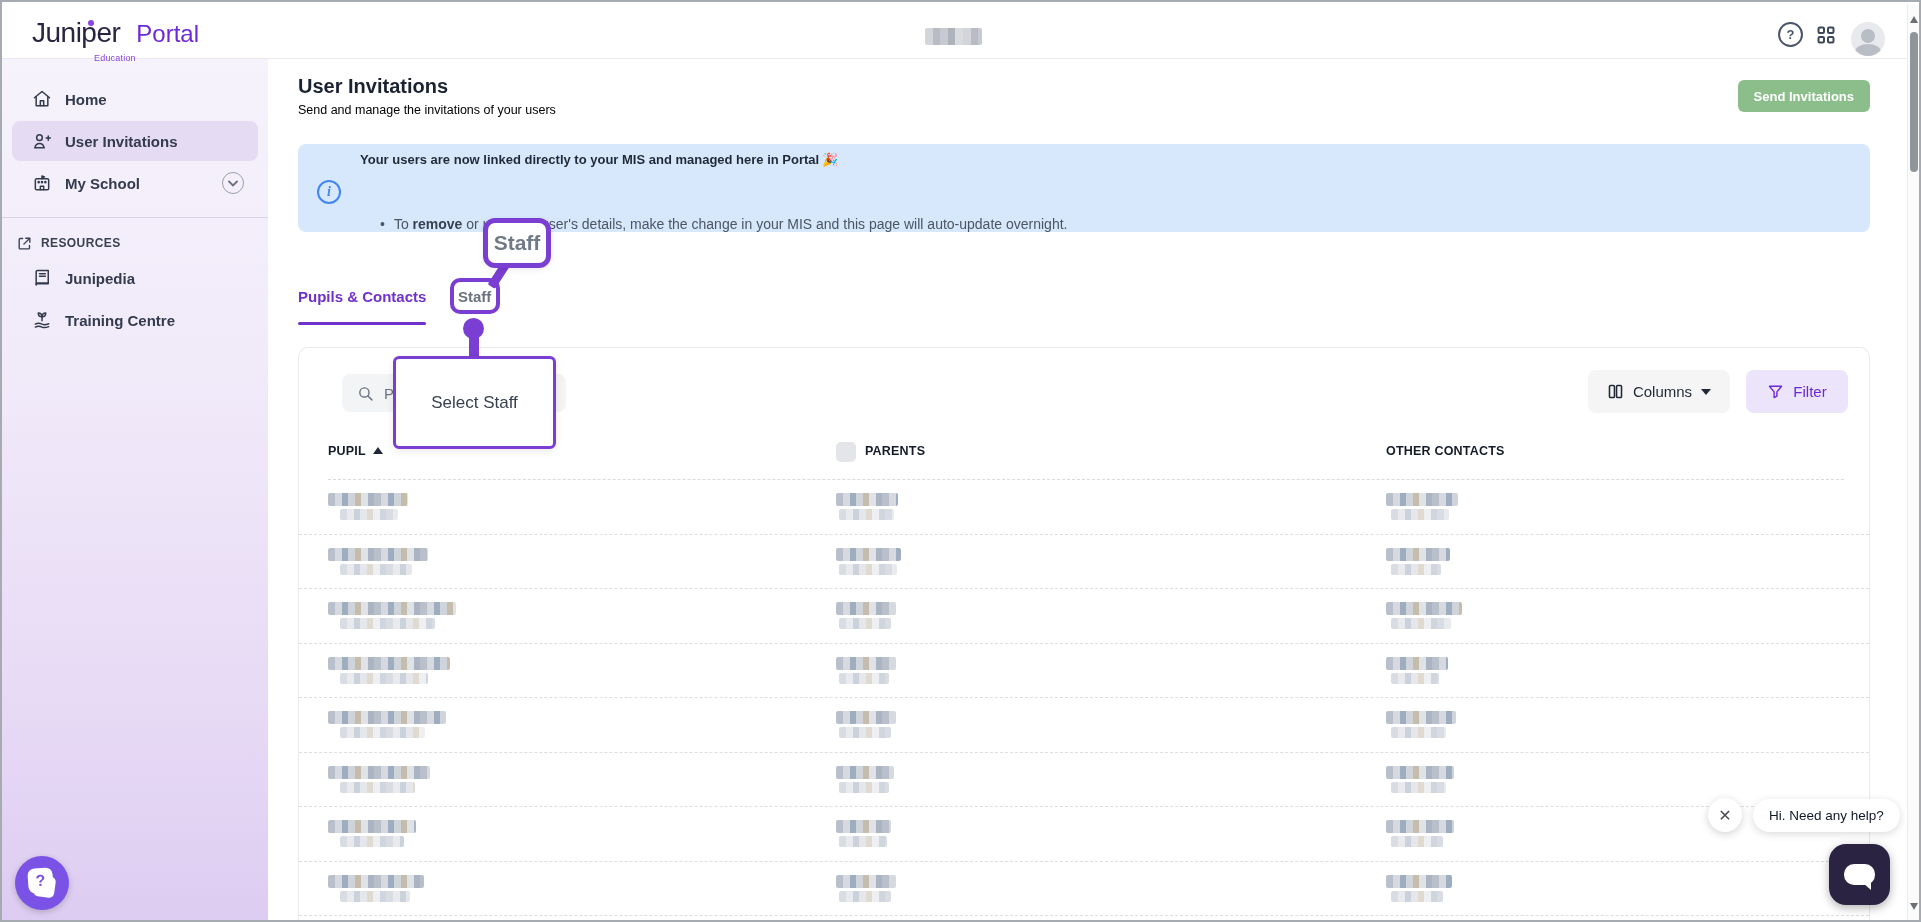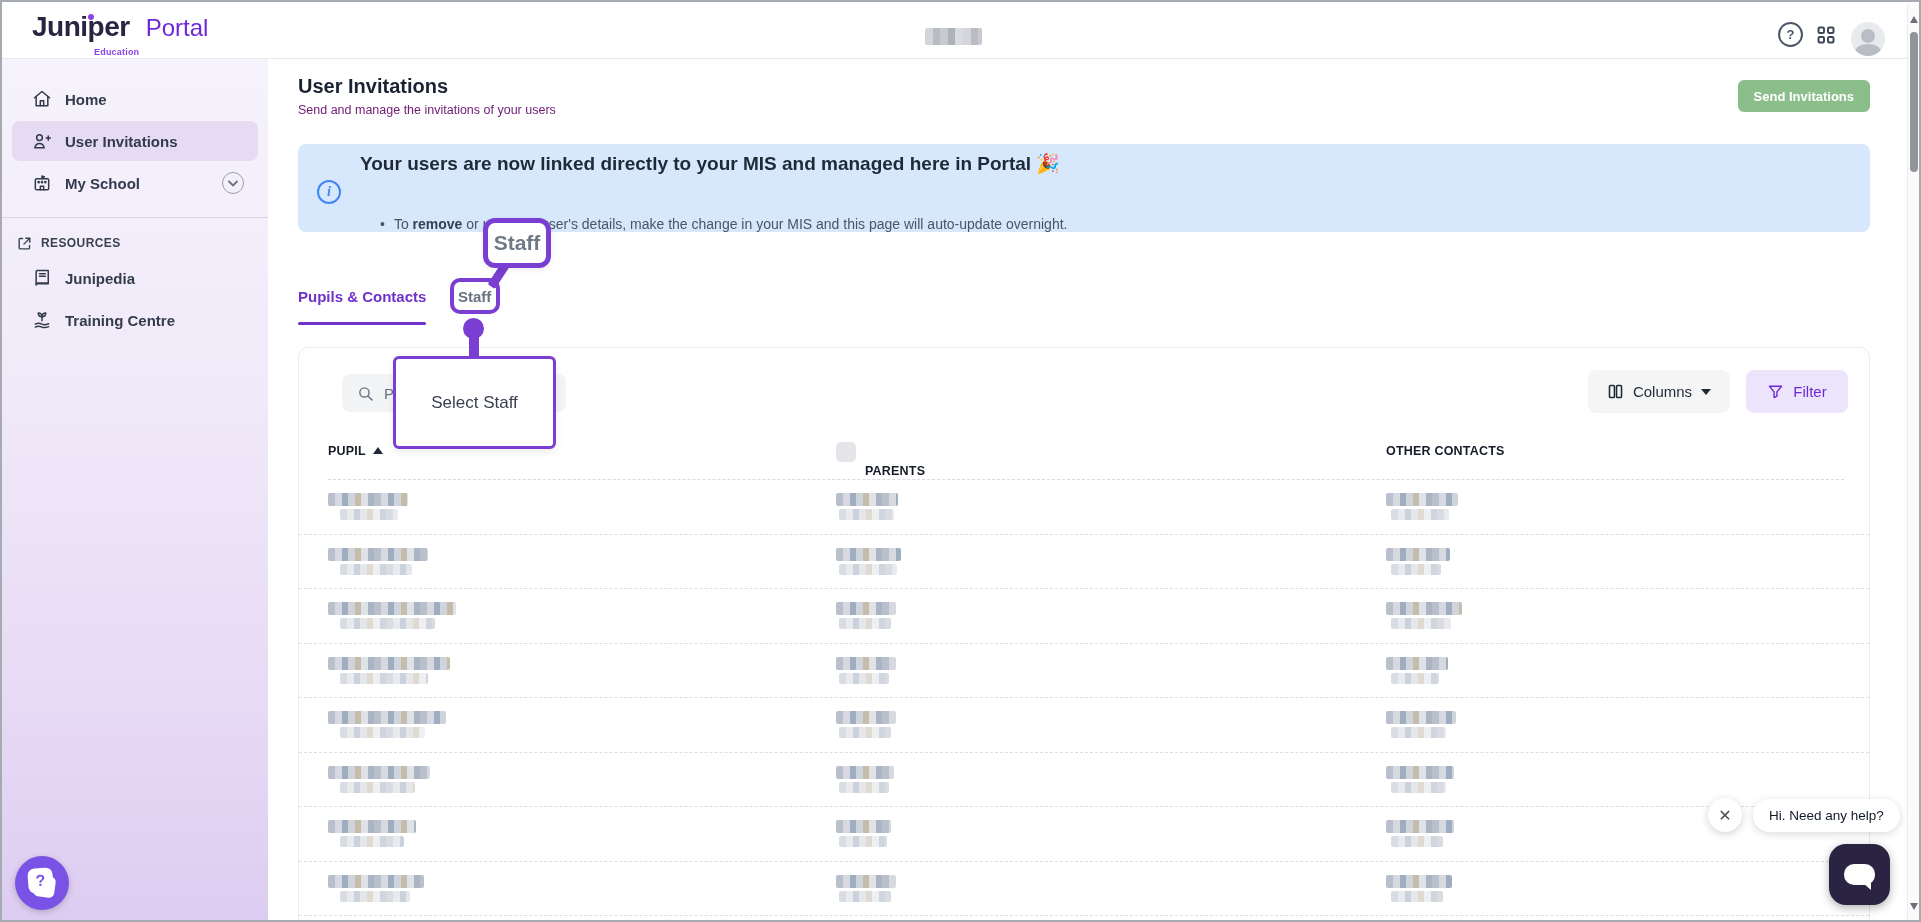--- a/index.html
+++ b/index.html
@@ -5,21 +5,21 @@
   * { margin:0; padding:0; box-sizing:border-box; }
   body { font-family:"Liberation Sans", sans-serif; background:#fff; }
   .viewport { position:relative; width:1921px; height:922px; background:#fff;
     border:2px solid #a6aab1; overflow:hidden; }
   .abs { position:absolute; }
 
   
   .topbar { position:absolute; left:0; top:0; width:100%; height:57px; background:#fff;
     border-bottom:1px solid #e9e9ed; z-index:20; }
   .logo { position:absolute; left:30px; top:9px; display:flex; align-items:flex-end; }
-  .logo-juniper { position:relative; font-size:28px; font-weight:700; color:#2a2342; letter-spacing:-0.5px; }
+  .logo-juniper { position:relative; font-size:28px; font-weight:400; color:#2a2342; letter-spacing:-0.5px;margin-top:6px; }
   .logo-idot { position:absolute; left:56px; top:3px; width:6px; height:6px; border-radius:50%; background:#8b45e6; }
   .logo-edu { position:absolute; left:62px; top:36px; font-size:9px; color:#8b45e6; letter-spacing:.2px; }
   .logo-portal { margin-left:16px; font-size:24px; font-weight:500; color:#6d28d9; padding-bottom:1px; }
   .pix { background:repeating-linear-gradient(90deg,#b9c0cc 0 7px,#d6d9df 7px 14px,#9fadc0 14px 20px,#cfd3da 20px 27px,#c6bcab 27px 33px,#dfe2e7 33px 40px,#aab4c2 40px 46px); border-radius:2px; }
   .pix-gray { background:repeating-linear-gradient(90deg,#d3d5da 0 8px,#b9bcc4 8px 15px,#c8cad1 15px 23px,#aeb2bb 23px 30px,#d9dbdf 30px 38px); border-radius:2px; }
   .tb-blob { left:923px; top:26px; width:57px; height:17px; }
   .help-circ { left:1776px; top:20px; width:25px; height:25px; border:2px solid #4a5568; border-radius:50%;
     display:flex; align-items:center; justify-content:center; font-size:13px; font-weight:700; color:#4a5568; cursor:pointer; }
   .grid-ic { left:1815px; top:24px; width:18px; height:18px; cursor:pointer; }
   .avatar { left:1849px; top:20px; width:34px; height:34px; border-radius:50%; background:#e8eaed; overflow:hidden; cursor:pointer; }
@@ -40,28 +40,28 @@
     font-size:12px; font-weight:700; color:#3a4150; letter-spacing:.4px; }
   .sidebar-help-btn { position:absolute; left:13px; top:854px; width:54px; height:54px; border-radius:50%;
     background:#7b52e6; cursor:pointer; z-index:40; box-shadow:0 2px 6px rgba(0,0,0,.2); }
   .shb-back { position:absolute; left:19px; top:20px; width:21px; height:21px; background:#fff; border-radius:5px; transform:rotate(8deg); }
   .shb-front { position:absolute; left:13px; top:12px; width:25px; height:25px; background:#fff; border-radius:7px;
     display:flex; align-items:center; justify-content:center; font-size:16px; font-weight:800; color:#7b52e6; transform:rotate(-4deg); }
 
   
   .main { position:absolute; left:266px; top:57px; width:1655px; height:865px; background:#fff; }
   .page-title { left:30px; top:16px; font-size:20px; font-weight:700; color:#1b2232; }
-  .page-sub { left:30px; top:44px; font-size:12.5px; color:#701a75; }
+  .page-sub { left:30px; top:44px; font-size:12.5px; color:#000000; }
   .send-btn { right:53px; top:21px; height:32px; padding:0 16px; border:none; border-radius:6px;
     background:#8cbe8c; color:#fff; font-family:inherit; font-size:13px; font-weight:700; cursor:pointer; }
 
   .banner { left:30px; right:53px; top:85px; height:88px; background:#d7e8fc; border-radius:8px; }
   .info-ic { left:19px; top:36px; width:24px; height:24px; border:2px solid #4285f4; border-radius:50%;
     display:flex; align-items:center; justify-content:center; color:#4285f4; font-size:14px; font-style:italic; font-family:"Liberation Serif",serif; font-weight:700; }
-  .banner-title { left:62px; top:8px; font-size:19px; font-weight:700; color:#1f2937; }
+  .banner-title { left:62px; top:8px; font-size:13px; font-weight:700; color:#1f2937; }
   .banner-body { left:61px; top:33px; font-size:14.5px; color:#4b5563; }
   .banner-li { left:82px; font-size:14px; color:#4b5563; }
   .banner-li b { color:#374151; }
   .bullet-dot { display:inline-block; margin-right:9px; color:#4b5563; }
 
   .tab-pupils { left:30px; top:229px; font-size:15px; font-weight:700; color:#7132cc; cursor:pointer; }
   .tab-underline { left:30px; top:263px; width:128px; height:3px; background:#7132cc; border-radius:2px; }
   .tab-staff { left:190px; top:229px; font-size:15px; font-weight:600; color:#6b7280; cursor:pointer; }
 
   .card { left:30px; right:53px; top:288px; height:650px; background:#fff; border:1px solid #e9e9ee; border-radius:10px; }
@@ -72,21 +72,21 @@
   .cols-btn { left:1289px; top:22px; width:142px; height:43px; background:#f5f5f6; border:none; border-radius:8px;
     display:flex; align-items:center; justify-content:center; gap:9px; font-family:inherit; font-size:15px; color:#1f2937; cursor:pointer; }
   .caret-down { width:0; height:0; border-left:5px solid transparent; border-right:5px solid transparent; border-top:6px solid #1f2937; }
   .filter-btn { left:1447px; top:22px; width:102px; height:43px; background:#ece4fa; border:none; border-radius:8px;
     display:flex; align-items:center; justify-content:center; gap:9px; font-family:inherit; font-size:15px; color:#6d28d9; cursor:pointer; }
 
   .th { top:96px; font-size:12.5px; font-weight:700; color:#151c28; letter-spacing:.2px; }
   .th-pupil { left:29px; }
   .sort-asc { left:74px; top:99px; width:0; height:0; border-left:5px solid transparent; border-right:5px solid transparent; border-bottom:7px solid #1f2937; cursor:pointer; }
   .th-checkbox { left:537px; top:94px; width:20px; height:20px; background:#e4e5e9; border-radius:5px; cursor:pointer; }
-  .th-parents { left:566px;margin-top:20px; }
+  .th-parents { left:566px; }
   .th-other { left:1087px; }
   .thead-sep { left:29px; right:25px; top:131px; border-top:1.5px dashed #d9dbe0; }
 
   .tbody { position:absolute; left:0; right:0; top:132px; }
   .trow { position:relative; height:54.5px; border-bottom:1.5px dashed #dcdee3; cursor:pointer; }
   .tcell { position:absolute; top:13px; }
   .tcell.pupil { left:29px; } .tcell.parents { left:537px; } .tcell.other { left:1087px; }
   .pix1 { height:13px; }
   .pix2 { height:11px; margin-top:3px; opacity:.55; }
   .tcell.pupil .pix2 { margin-left:12px; }

